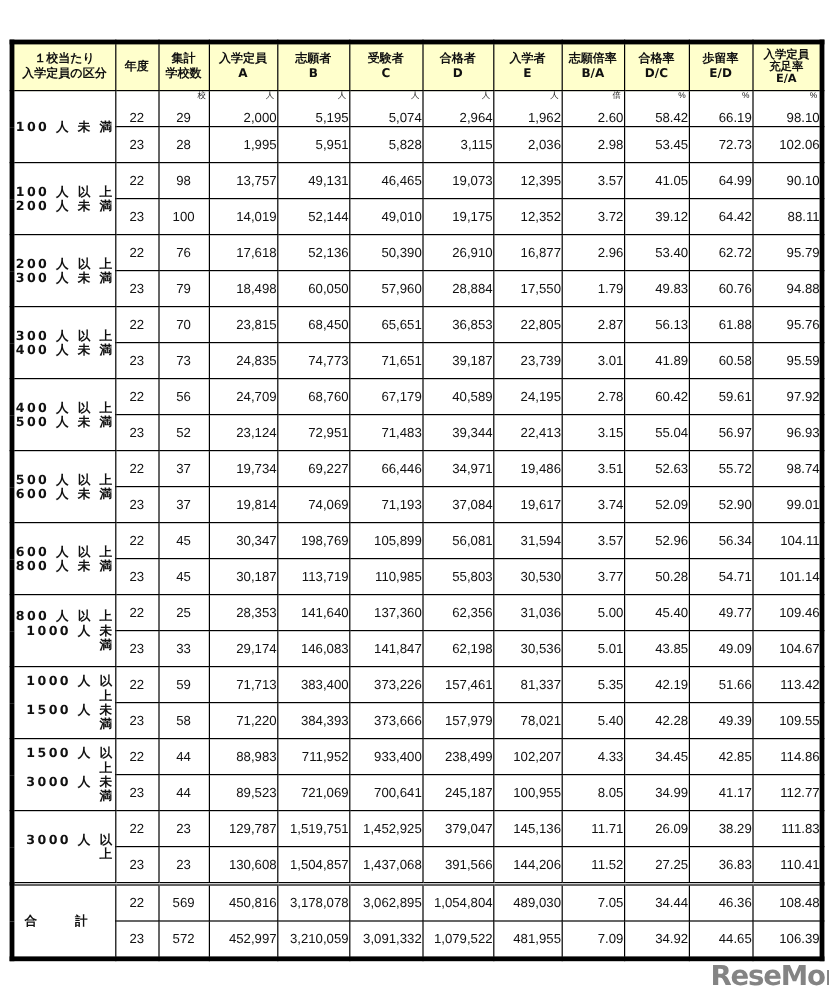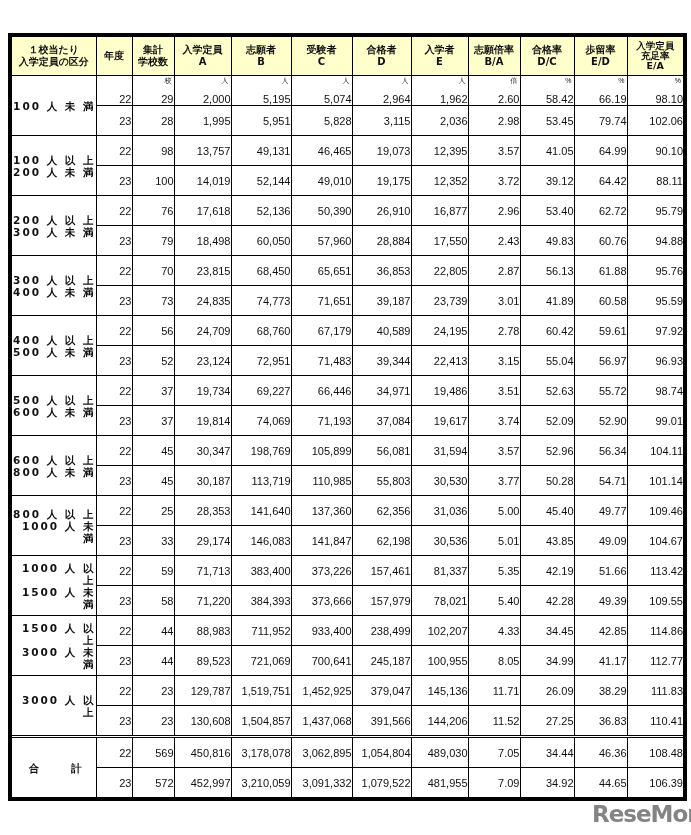--- a/index.html
+++ b/index.html
@@ -7,25 +7,25 @@
          font-family: "DejaVu Sans", sans-serif; color: #111; }
   .wrap { position: absolute; left: 8px; top: 33px; width: 675px; }
   table.stats { border-collapse: collapse; width: 675px; table-layout: fixed;
                 border: 4px solid #000; }
   table.stats th, table.stats td { border: 1px solid #000; padding: 0; }
   table.stats th { background: #ffffcc; font-weight: bold; font-size: 10px;
                    line-height: 12px; height: 38px; text-align: center; vertical-align: middle; }
   table.stats th.small { font-size: 9.5px; line-height: 10px; }
   td.cat { font-size: 10.5px; font-weight: bold; letter-spacing: 2px;
            padding-left: 10px; text-align: right; vertical-align: middle; line-height: 12px; }
-  td.cat.center { text-align: right; padding-left: 0; letter-spacing: 14px; }
+  td.cat.center { text-align: center; padding-left: 0; letter-spacing: 14px; }
   td.num { font-family: "Liberation Sans Narrow", "Liberation Sans", sans-serif;
            font-size: 11px; text-align: right; padding-right: 8px; vertical-align: middle;
            height: 29px; position: relative; }
-  td.ctr { padding-right: 0; }
+  td.ctr { text-align: center; padding-right: 0; }
   td.first { vertical-align: bottom; height: 29px; padding-bottom: 6px; }
   .unit { position: absolute; top: 1px; right: 2px; font-size: 7px; line-height: 7px; }
   tr.total-top td { border-top: 3px double #000; }
   .watermark { position: absolute; left: 592px; top: 801px; font-family: "DejaVu Sans", sans-serif;
                font-weight: bold; font-size: 23px; color: rgba(110,110,110,0.85); letter-spacing: -1px; }
   .watermark small { position: absolute; right: 0; top: -4px; font-size: 5px; letter-spacing: 0; font-weight: normal; }
 </style>
 </head>
 <body>
 
@@ -79,21 +79,21 @@
         <tr>
           <td class="num ctr"><span>23</span></td>
           <td class="num ctr"><span>28</span></td>
           <td class="num"><span>1,995</span></td>
           <td class="num"><span>5,951</span></td>
           <td class="num"><span>5,828</span></td>
           <td class="num"><span>3,115</span></td>
           <td class="num"><span>2,036</span></td>
           <td class="num"><span>2.98</span></td>
           <td class="num"><span>53.45</span></td>
-          <td class="num"><span>79.74</span></td>
+          <td class="num"><span>72.73</span></td>
           <td class="num"><span>102.06</span></td>
         </tr>
         <tr>
           <td rowspan="2" class="cat"><span>100 人 以 上</span><br><span>200 人 未 満</span></td>
           <td class="num ctr"><span>22</span></td>
           <td class="num ctr"><span>98</span></td>
           <td class="num"><span>13,757</span></td>
           <td class="num"><span>49,131</span></td>
           <td class="num"><span>46,465</span></td>
           <td class="num"><span>19,073</span></td>
@@ -131,21 +131,21 @@
           <td class="num"><span>95.79</span></td>
         </tr>
         <tr>
           <td class="num ctr"><span>23</span></td>
           <td class="num ctr"><span>79</span></td>
           <td class="num"><span>18,498</span></td>
           <td class="num"><span>60,050</span></td>
           <td class="num"><span>57,960</span></td>
           <td class="num"><span>28,884</span></td>
           <td class="num"><span>17,550</span></td>
-          <td class="num"><span>2.43</span></td>
+          <td class="num"><span>1.79</span></td>
           <td class="num"><span>49.83</span></td>
           <td class="num"><span>60.76</span></td>
           <td class="num"><span>94.88</span></td>
         </tr>
         <tr>
           <td rowspan="2" class="cat"><span>300 人 以 上</span><br><span>400 人 未 満</span></td>
           <td class="num ctr"><span>22</span></td>
           <td class="num ctr"><span>70</span></td>
           <td class="num"><span>23,815</span></td>
           <td class="num"><span>68,450</span></td>

